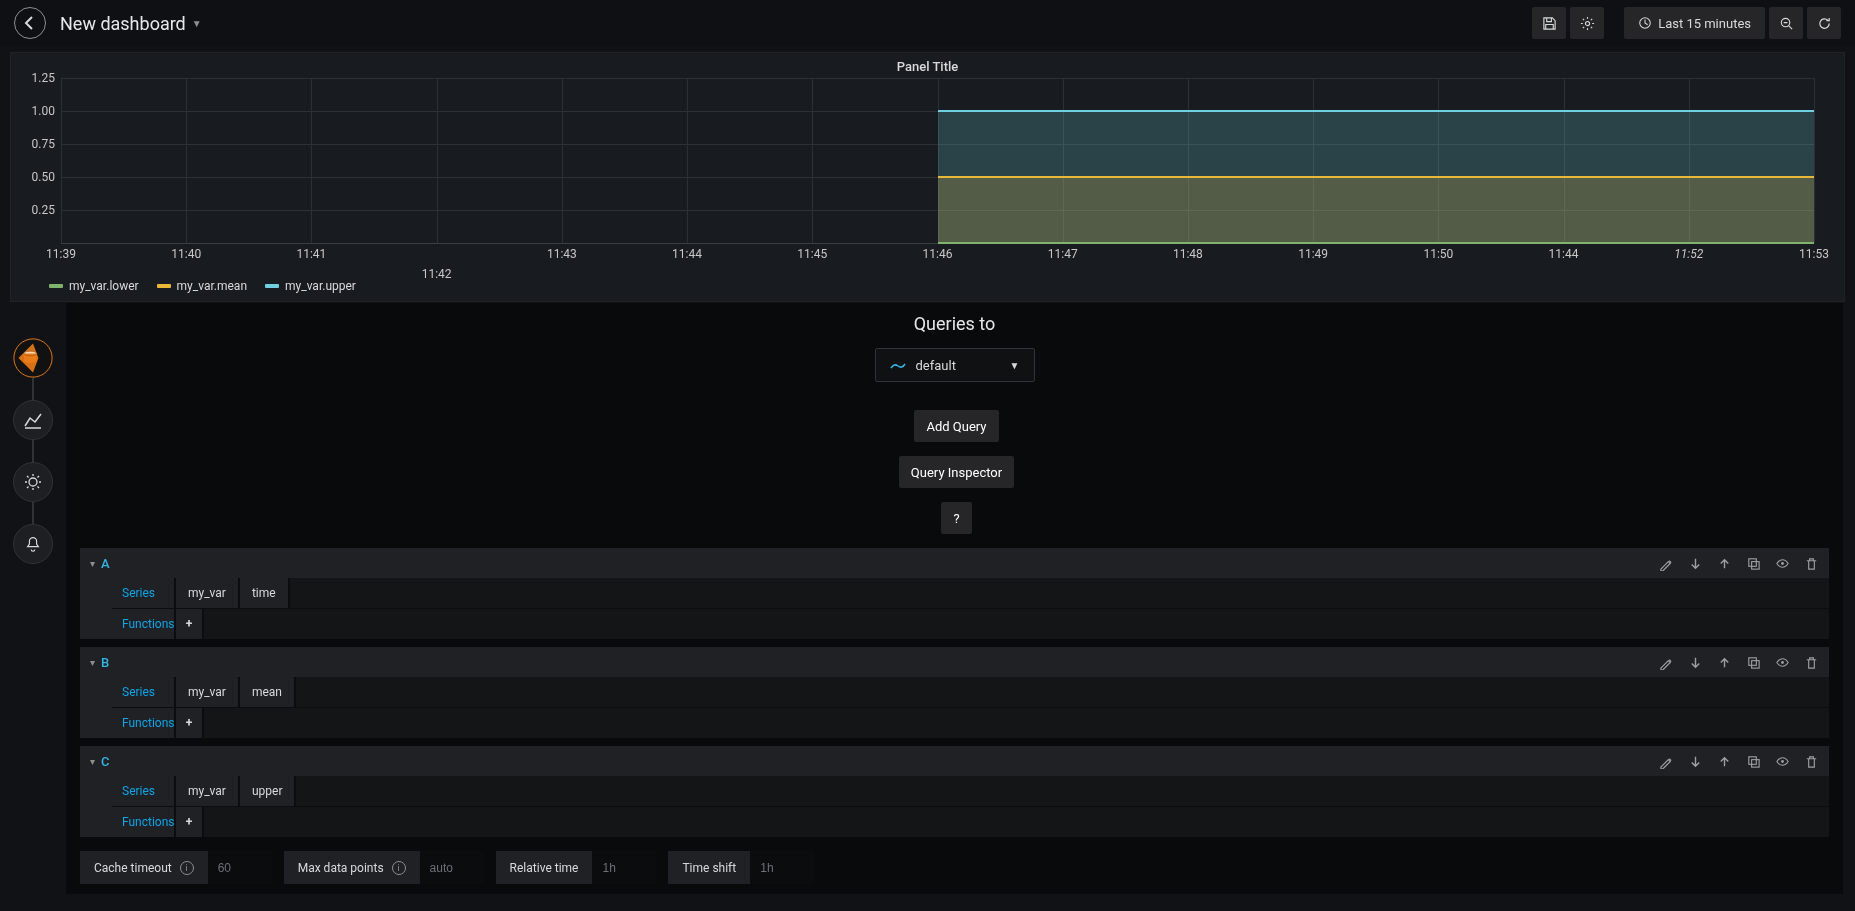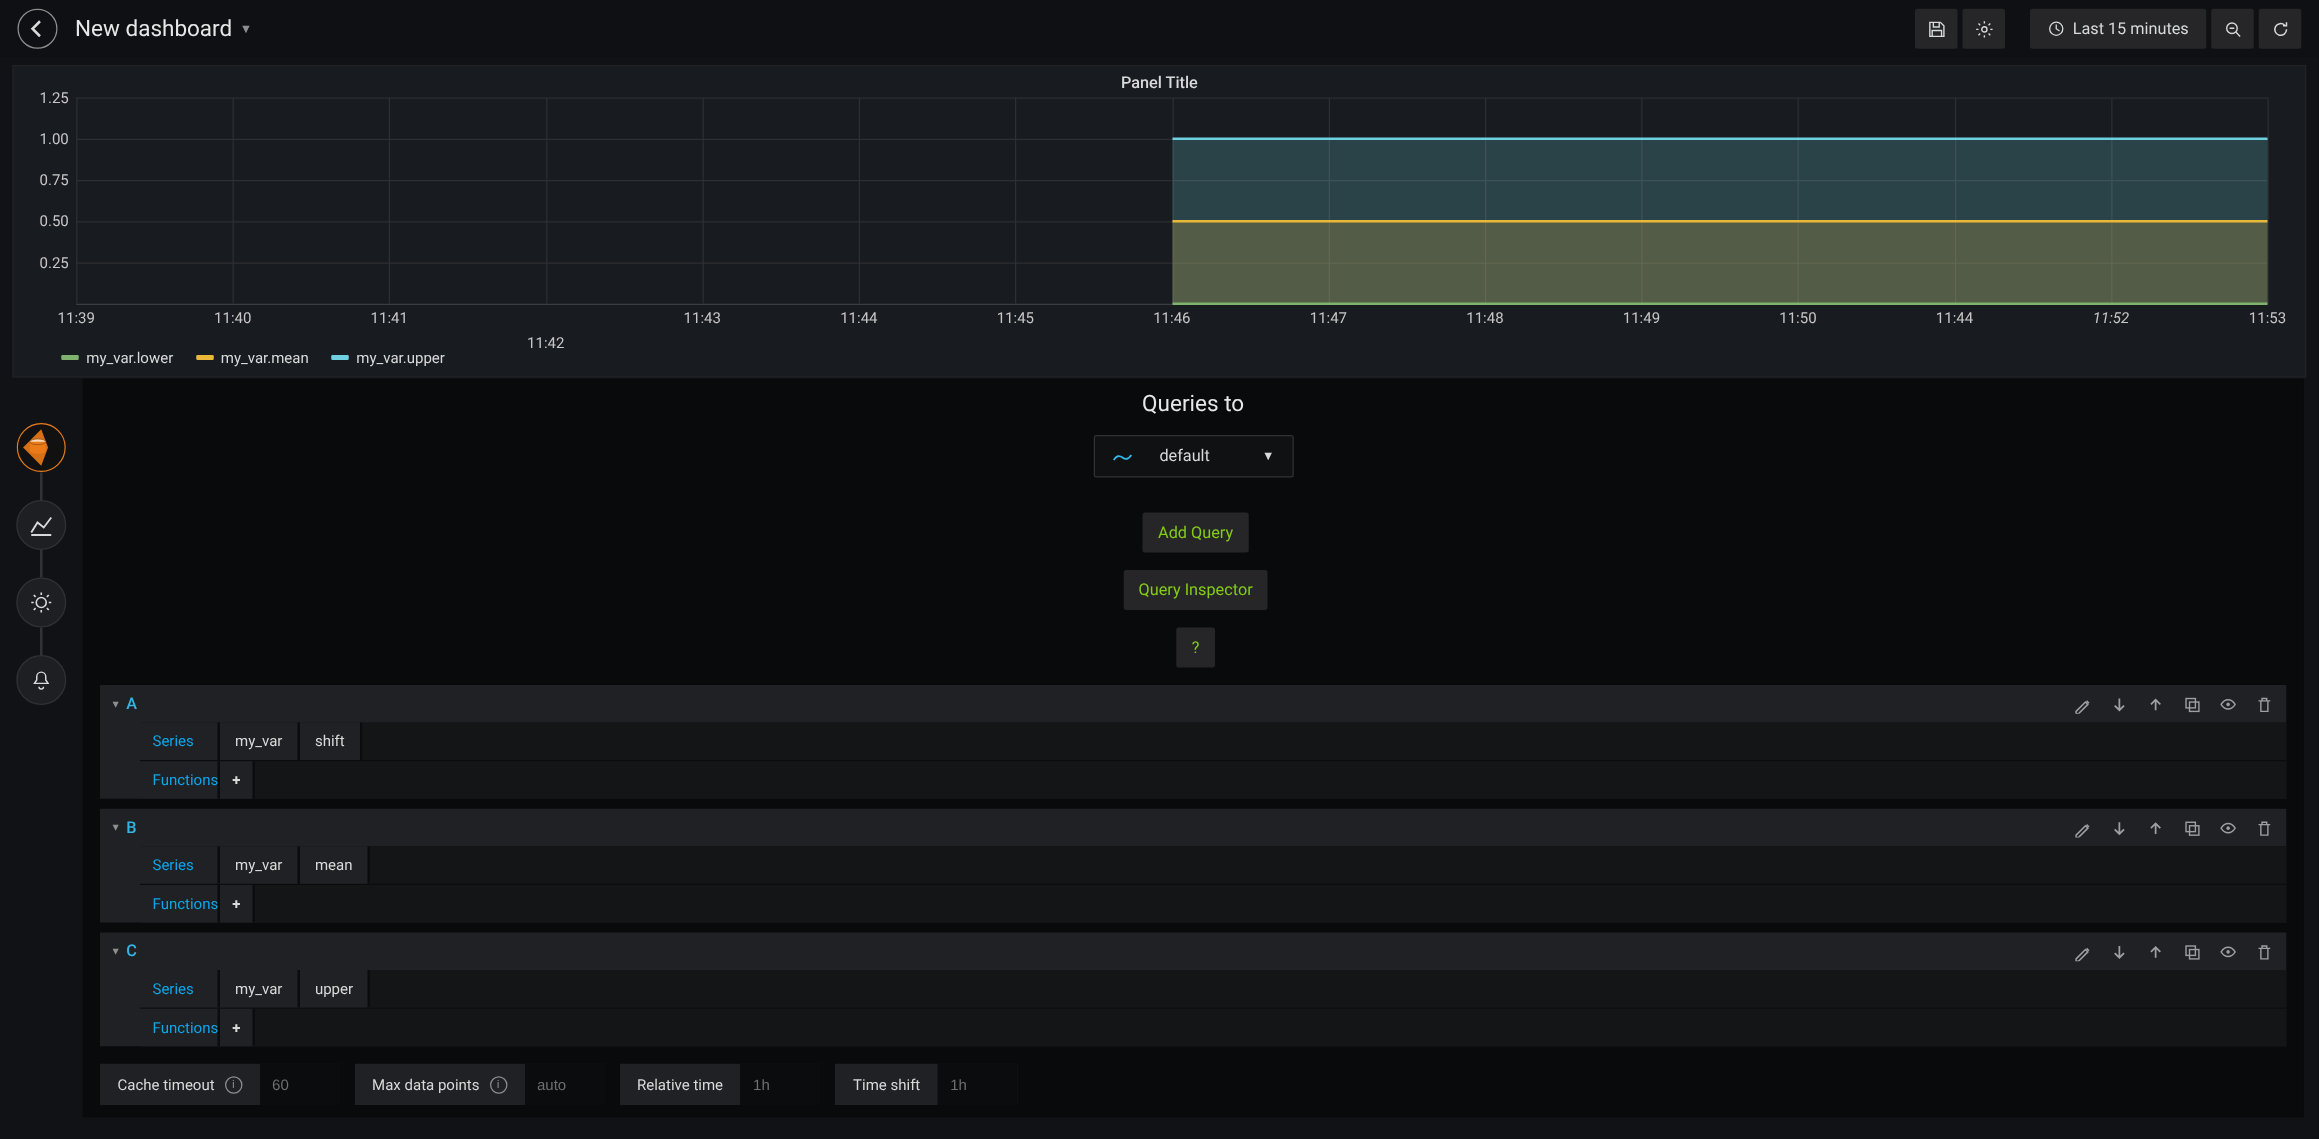--- a/index.html
+++ b/index.html
@@ -35,23 +35,23 @@
   .side-tabs { position:absolute; left:8px; top:338px; width:50px; display:flex; flex-direction:column; align-items:center; }
   .side-tab { width:40px; height:40px; border-radius:50%; background:#1e1f22; border:1px solid #303236; display:flex; align-items:center; justify-content:center; margin:0; cursor:pointer; color:#d8d9da; }
   .side-tab.active { border:none; }
   .side-link { width:2px; height:22px; background:#303236; }
   
   
   .editor { position:absolute; left:66px; right:12px; top:303px; background:#090a0c; padding:10px 0; }
   .editor-header { display:flex; align-items:center; padding: 0 14px 14px 14px; gap:14px;flex-direction:column; }
   .editor-title { font-size:18px; color:#e6e7e8; }
   .ds-picker { display:flex; align-items:center; gap:10px; border:1px solid #303236; background:#101113; height:34px; padding:0 14px; min-width:160px; border-radius:2px; cursor:pointer; justify-content:space-between;}
-  .ds-picker .left { display:flex; align-items:center; gap:22px; }
+  .ds-picker .left { display:flex; align-items:center; gap:10px; }
   .ed-spacer { flex:1; }
-  .ed-btn { height:32px; padding:0 12px; background:#262628; border-radius:2px; display:inline-flex; align-items:center; margin-left:4px; cursor:pointer; color:#84cc16; }
+  .ed-btn { height:32px; padding:0 12px; background:#262628; border-radius:2px; display:inline-flex; align-items:center; margin-left:4px; cursor:pointer; color:#ffffff; }
   
   .query-row { background:#1f2124; margin:0 14px 8px 14px; }
   .query-head { display:flex; align-items:center; height:30px; padding:0 10px; }
   .query-letter { color:#33b5e5; font-weight:500; margin-left:4px; }
   .caret-small { font-size:10px; color:#8e8e8e; margin-right:2px;}
   .query-actions { margin-left:auto; display:flex; gap:14px; color:#8e8e8e; }
   .query-actions span { cursor:pointer; }
   .query-body { padding: 0 0 0 32px; }
   .segment-row { display:flex; background:#141517; border-top:1px solid #0b0c0e;}
   .segment-row:first-child { border-top:none; }
@@ -278,21 +278,21 @@
               <svg width="15" height="15" viewBox="0 0 16 16">
                 <path d="M3 5h10M6 5V3h4v2M5 5v9h6V5" stroke="#9e9fa2" stroke-width="1.2" fill="none"></path>
               </svg>
             </span>
           </div>
         </div>
         <div class="query-body">
           <div class="segment-row">
             <div class="seg-label">Series</div>
             <div class="seg">my_var</div>
-            <div class="seg">shift</div>
+            <div class="seg">time</div>
             <div class="seg-rest"></div>
           </div>
           <div class="segment-row">
             <div class="seg-label">Functions</div>
             <div class="seg plus">+</div>
             <div class="seg-rest"></div>
           </div>
         </div>
       </div>
       <div class="query-row">

